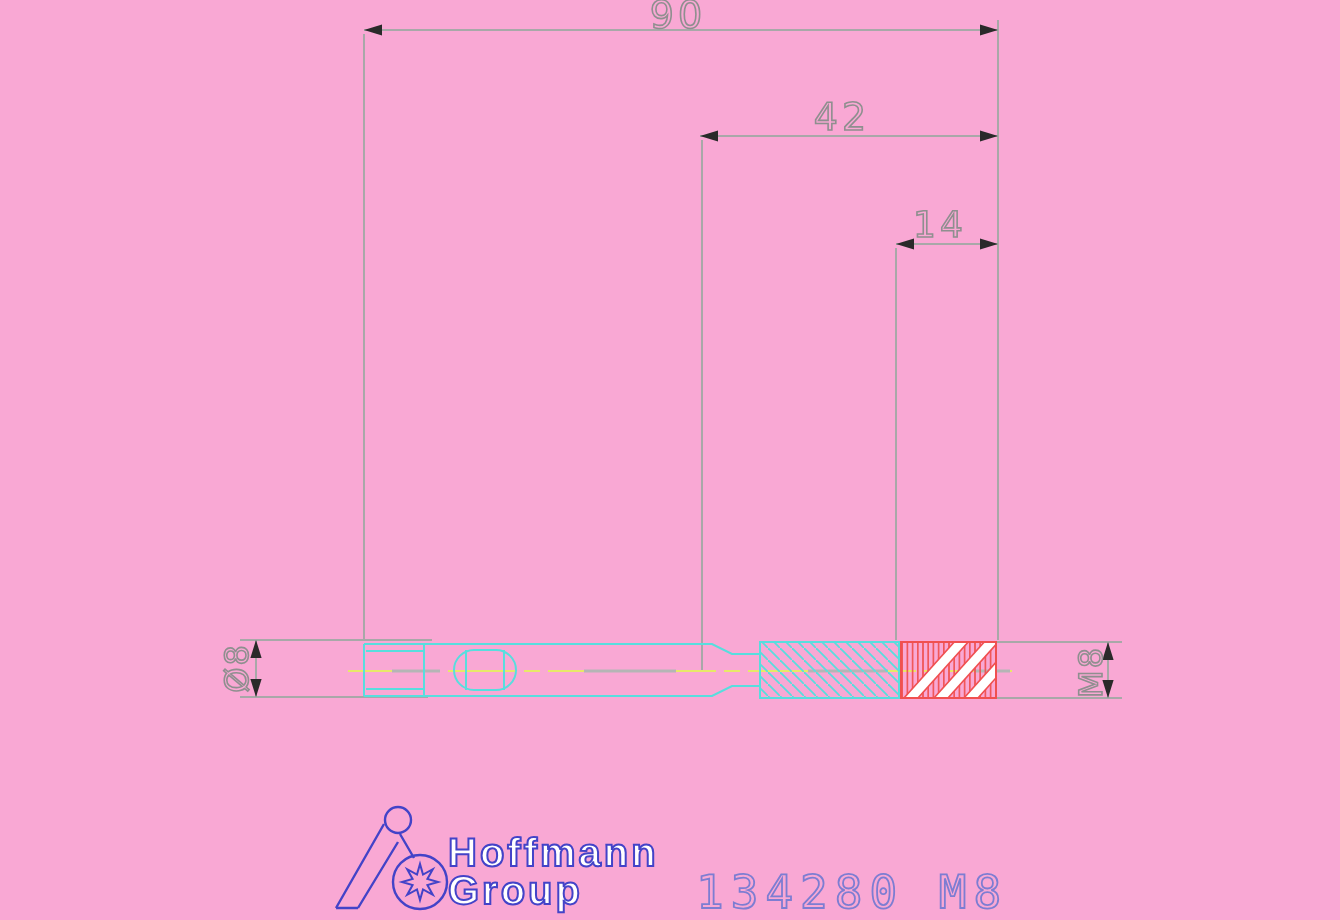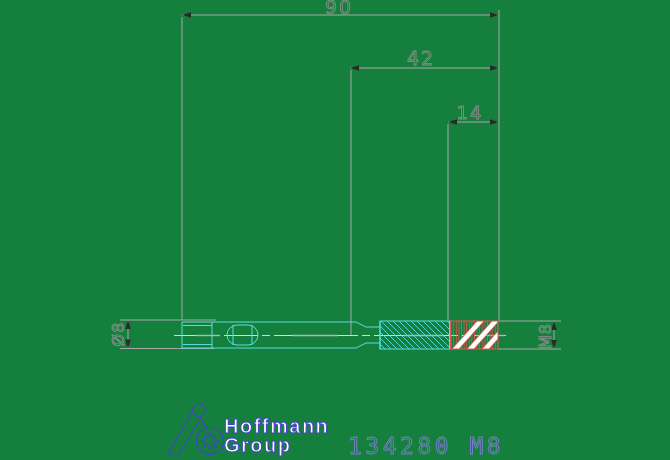--- a/index.html
+++ b/index.html
@@ -1,20 +1,20 @@
 <!DOCTYPE html>
 <html><head>
 <meta charset="utf-8">
 <style>
   html, body { margin: 0; padding: 0; background: #ffffff; }
   .canvas {
     position: relative;
     width: 670px;
     height: 460px;
-    background: #15803d;
+    background: #f9a8d4;
     overflow: hidden;
     font-family: "DejaVu Sans", sans-serif;
   }
   svg { position: absolute; top: 0; left: 0; }
   text { user-select: none; }
 </style>
 </head>
 <body>
 
 <div class="canvas">

